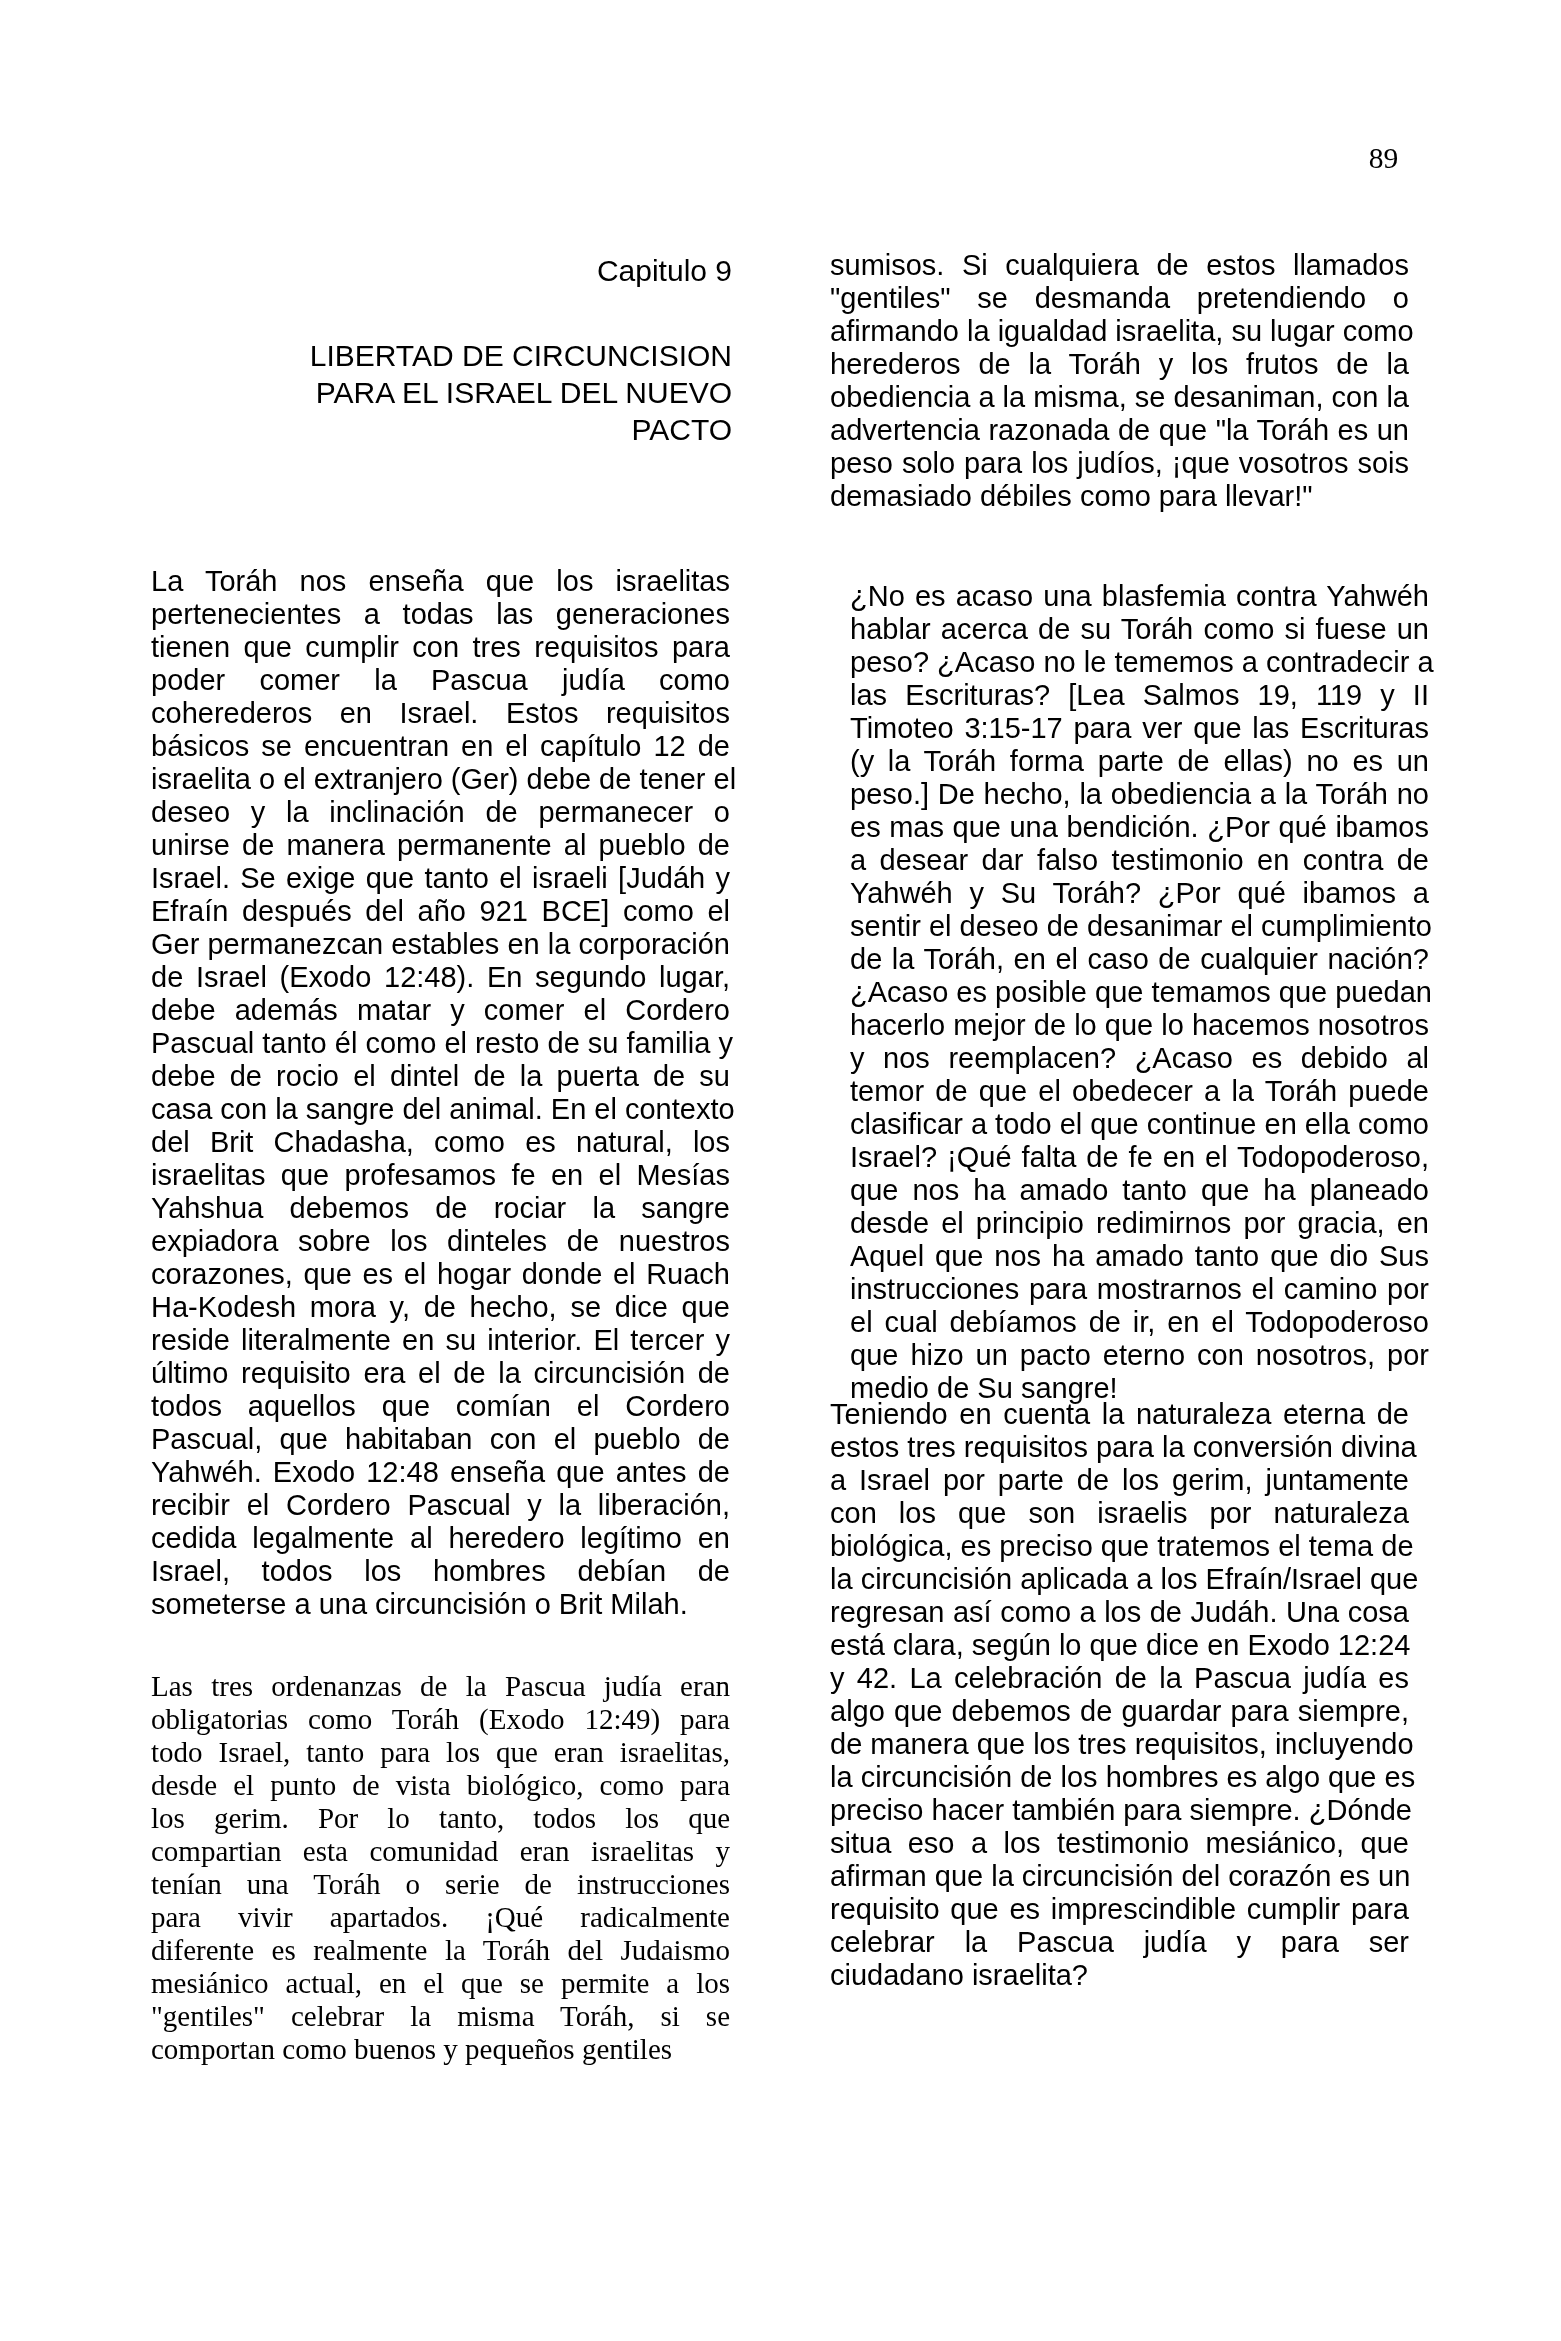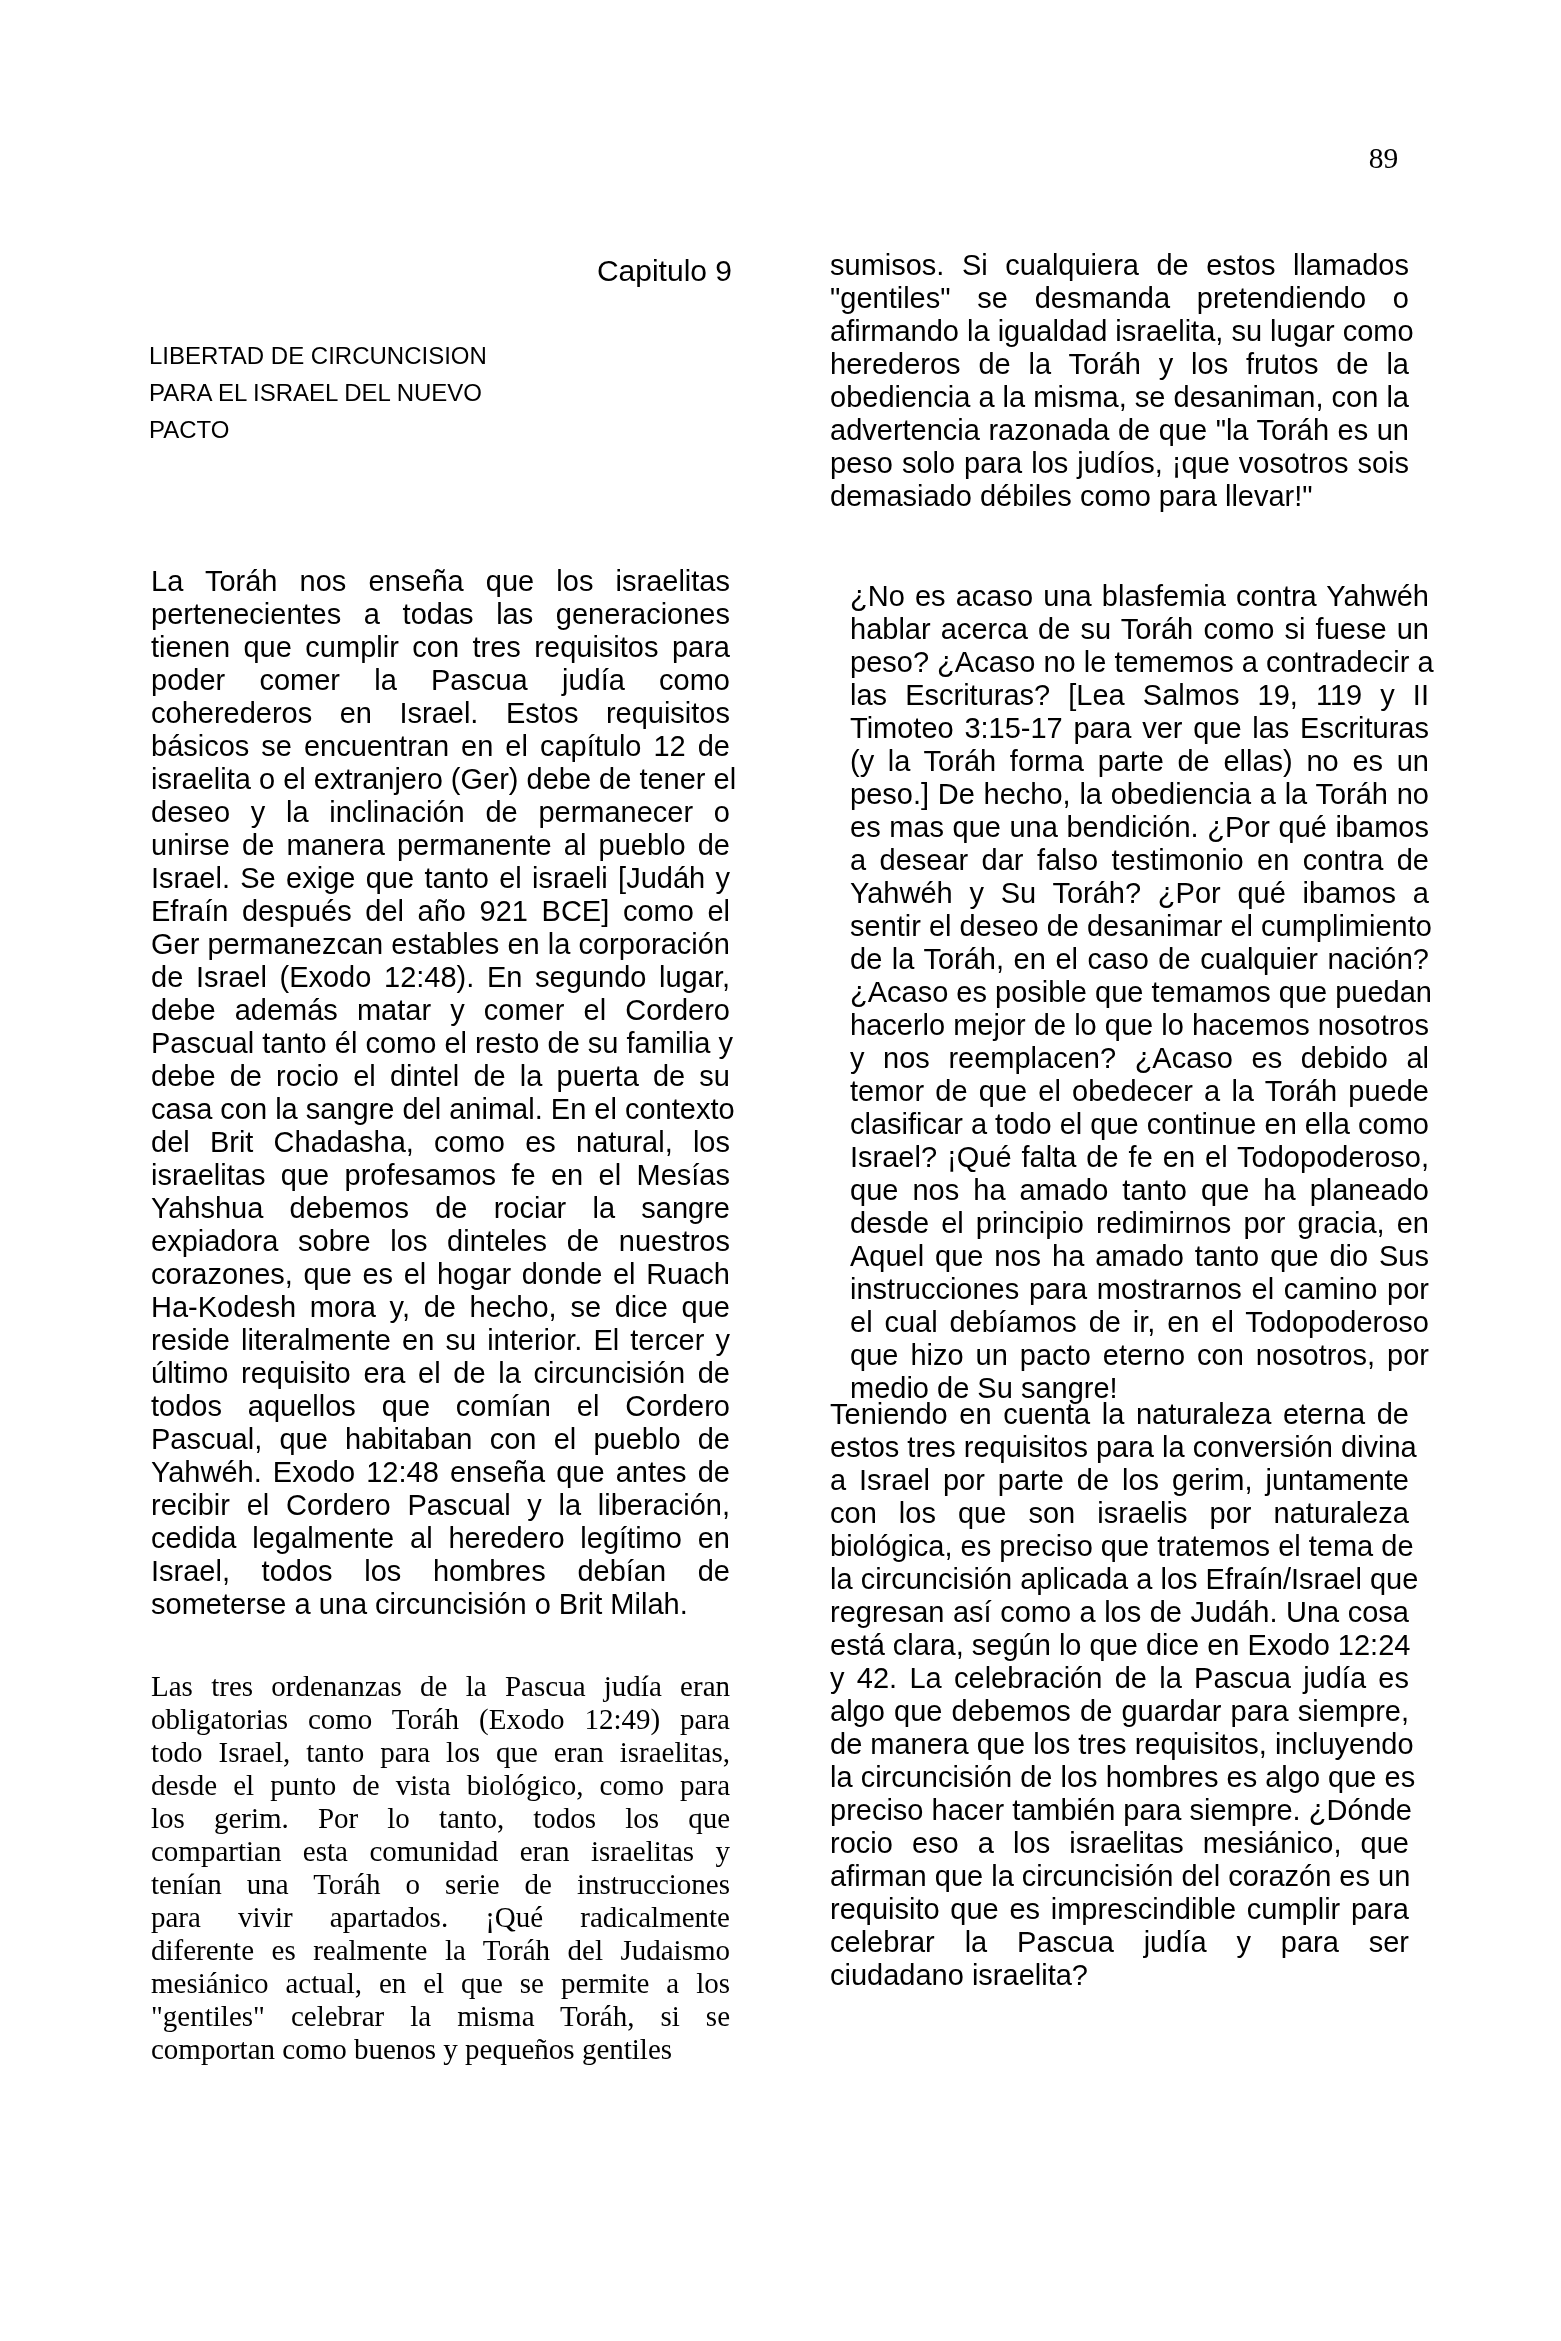--- a/index.html
+++ b/index.html
@@ -6,22 +6,22 @@
   body { width: 1561px; height: 2342px; position: relative; overflow: hidden; color: #000; }
   .page-number {
     position: absolute; left: 1353px; top: 141px; width: 61px; text-align: center;
     font-family: "Liberation Serif", "DejaVu Serif", serif; font-size: 29.5px; line-height: 35px;
   }
   .chapter-label {
     position: absolute; left: 149px; width: 583px; top: 253px; text-align: right;
     font-family: "Liberation Sans", "DejaVu Sans", sans-serif; font-size: 30px; line-height: 36px;
   }
   .chapter-title {
-    position: absolute; left: 149px; width: 583px; top: 337px; text-align: left;
-    font-family: "Liberation Sans", "DejaVu Sans", sans-serif; font-size: 24px; line-height: 37px;
+    position: absolute; left: 149px; width: 583px; top: 337px; text-align: right;
+    font-family: "Liberation Sans", "DejaVu Sans", sans-serif; font-size: 30px; line-height: 37px;
   }
   .chapter-title span { display: block; }
   .col { position: absolute; width: 579px; }
   .col-left { left: 151px; }
   .col-right { left: 830px; }
   .para {
     position: absolute; left: 0; width: 579px; margin: 0;
     font-family: "Liberation Sans", "DejaVu Sans", sans-serif;
     font-size: 29px; line-height: 33px;
     text-align: justify; text-align-last: left;
@@ -139,20 +139,20 @@
       <span class="ln">con los que son israelis por naturaleza</span>
       <span class="ln">biológica, es preciso que tratemos el tema de</span>
       <span class="ln">la circuncisión aplicada a los Efraín/Israel que</span>
       <span class="ln">regresan así como a los de Judáh. Una cosa</span>
       <span class="ln">está clara, según lo que dice en Exodo 12:24</span>
       <span class="ln">y 42. La celebración de la Pascua judía es</span>
       <span class="ln">algo que debemos de guardar para siempre,</span>
       <span class="ln">de manera que los tres requisitos, incluyendo</span>
       <span class="ln">la circuncisión de los hombres es algo que es</span>
       <span class="ln">preciso hacer también para siempre. ¿Dónde</span>
-      <span class="ln">rocio eso a los israelitas mesiánico, que</span>
+      <span class="ln">situa eso a los testimonio mesiánico, que</span>
       <span class="ln">afirman que la circuncisión del corazón es un</span>
       <span class="ln">requisito que es imprescindible cumplir para</span>
       <span class="ln">celebrar la Pascua judía y para ser</span>
       <span class="ln last">ciudadano israelita?</span>
     </p>
 </div>
 
 
 </body></html>

